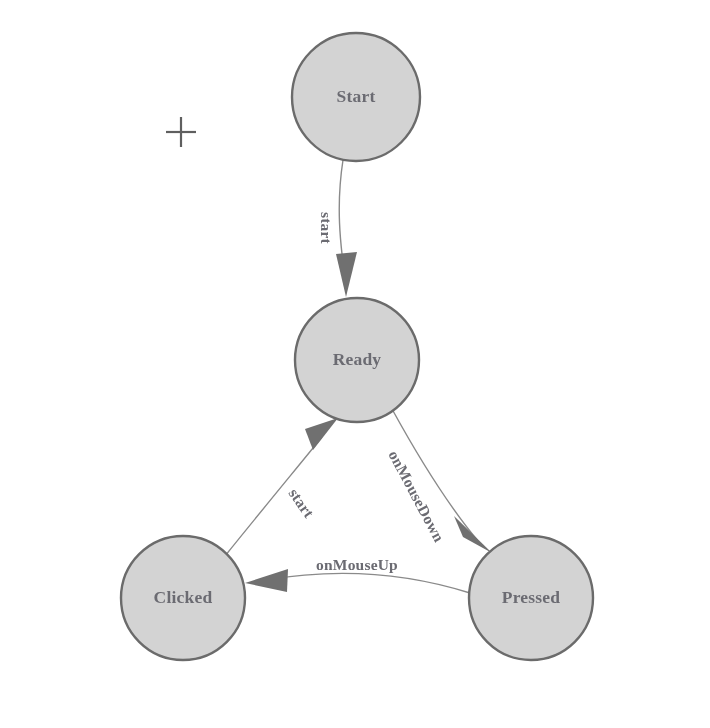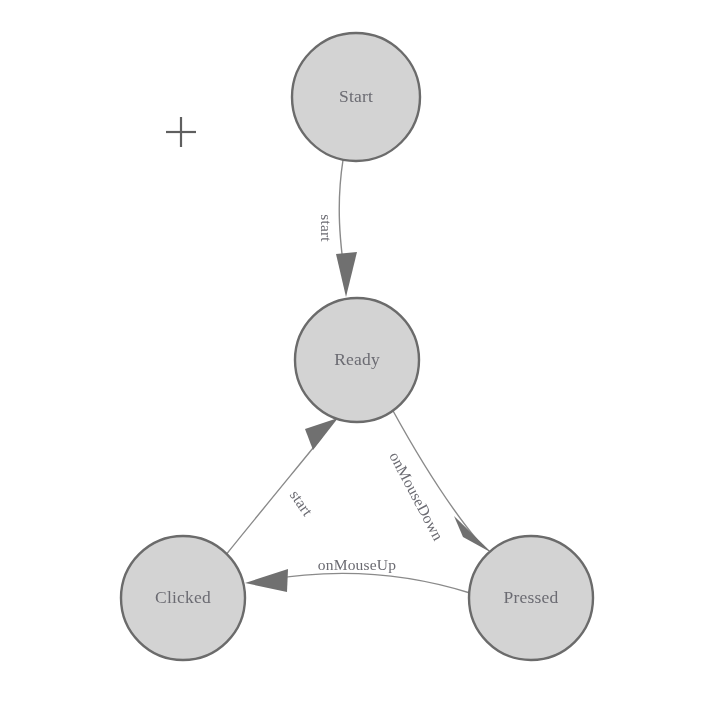--- a/index.html
+++ b/index.html
@@ -12,20 +12,21 @@
     width: 710px;
     height: 728px;
     overflow: hidden;
     font-family: "Liberation Serif", "DejaVu Serif", serif;
   }
   #canvas {
     position: relative;
     width: 710px;
     height: 728px;
     background: #ffffff;
+    font-weight: bold;
   }
   #diagram-svg {
     position: absolute;
     top: 0;
     left: 0;
     width: 710px;
     height: 728px;
   }
   .node-circle {
     fill: #d3d3d3;

